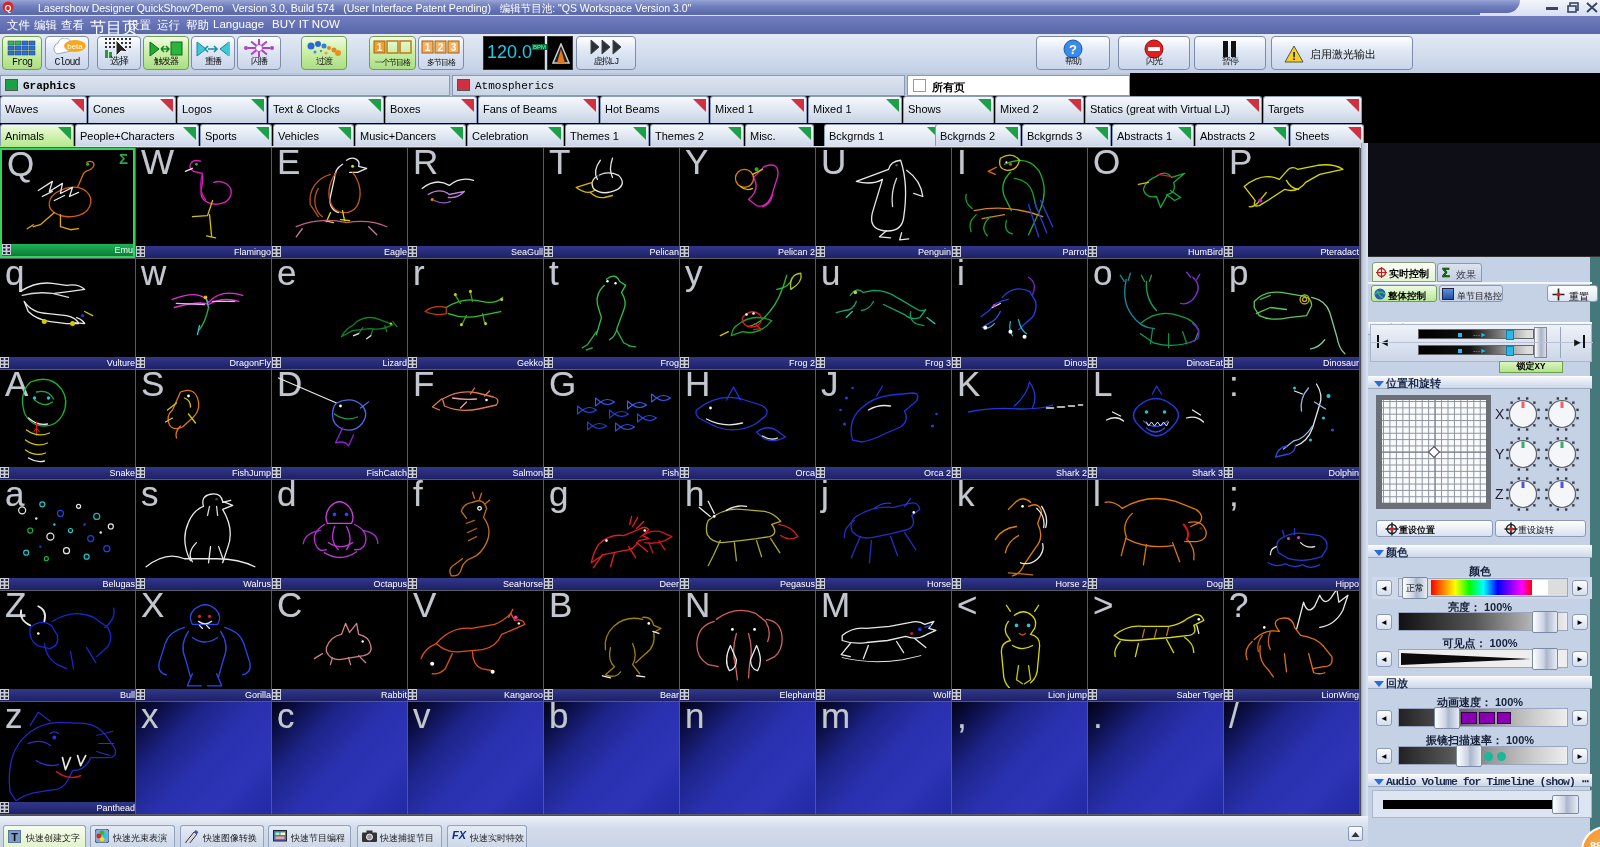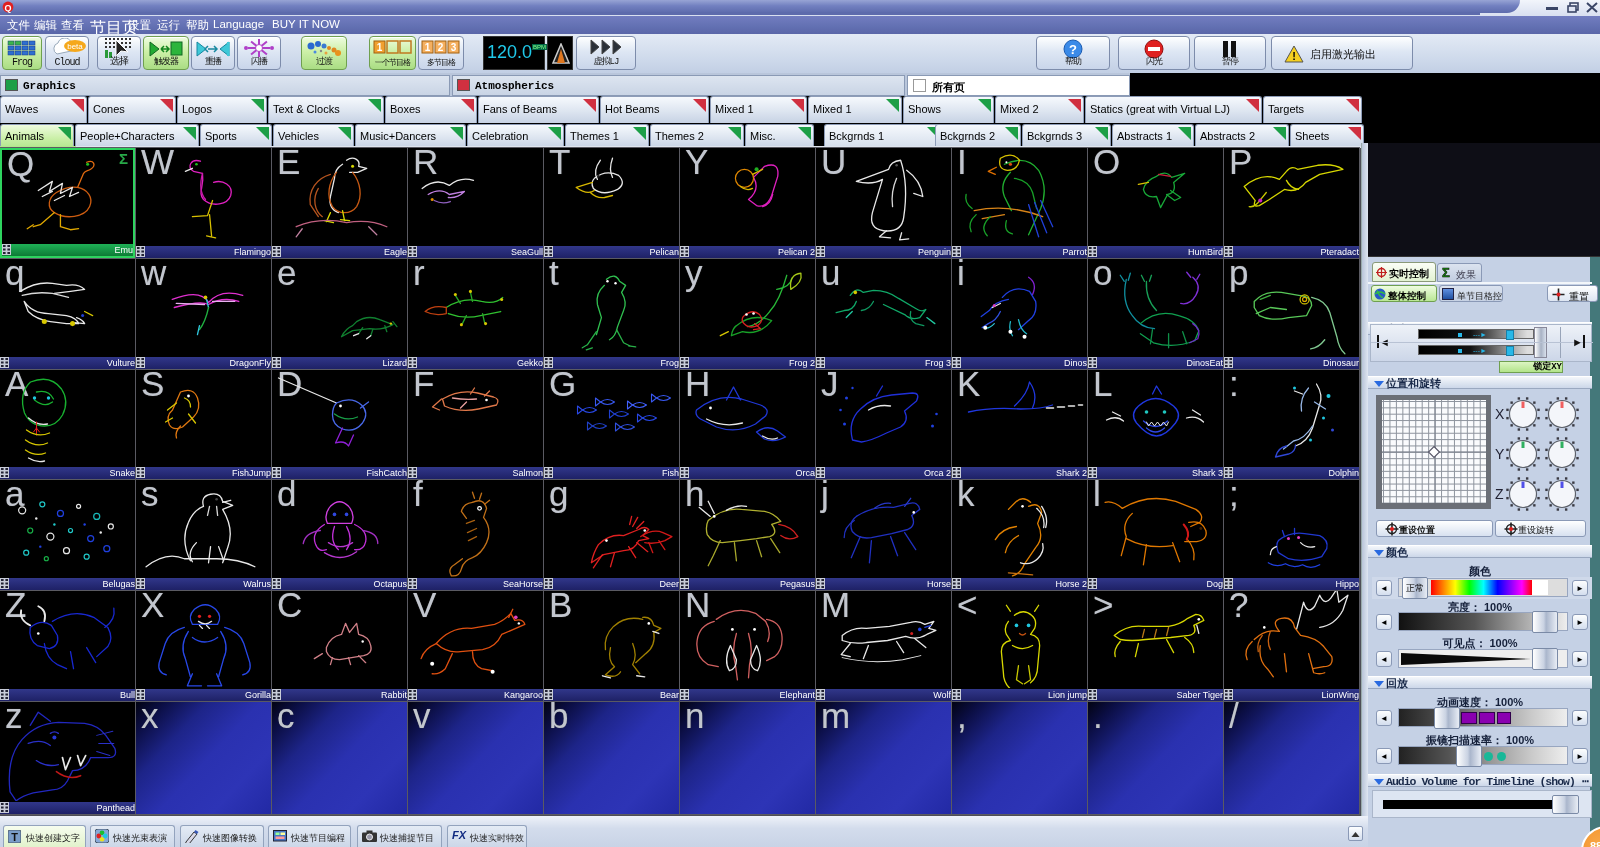--- a/index.html
+++ b/index.html
@@ -28,20 +28,21 @@
 .handle{position:absolute;width:26px;border:1px solid #7a8aa6;background:linear-gradient(90deg,#fff,#c9d2e2 45%,#aab6cc 55%,#e8edf5);border-radius:2px}
 .pbtn{position:absolute;border:1px solid #8a99b6;border-radius:3px;background:linear-gradient(#feffff,#d8e1f0);font-size:10px;color:#111}
 </style></head><body>
 <div class="abs" style="left:0;top:0;width:1600px;height:16px;background:linear-gradient(#f2f5fb,#d8dff0)">
 <div class="abs" style="left:0;top:0;width:1520px;height:13px;background:linear-gradient(#98a4d4,#7280c0 45%,#5d6bac);border-radius:0 0 26px 0"></div>
 <div class="abs" style="left:0;top:12px;width:1480px;height:3px;background:#5d6bac"></div>
 <svg class="abs" style="left:2px;top:1px" width="13" height="12">
       <circle cx="6" cy="6" r="5.4" fill="#e02020"></circle>
       <text x="6" y="9.5" font-size="9" font-weight="bold" fill="#fff" text-anchor="middle">Q</text>
     </svg>
+<span class="abs" style="left:38px;top:1.5px;color:#fff;font-size:10.5px;white-space:nowrap">Lasershow Designer QuickShow?Demo&nbsp;&nbsp; Version 3.0, Build 574&nbsp;&nbsp; (User Interface Patent Pending)&nbsp;&nbsp; 编辑节目池: "QS Workspace Version 3.0"</span>
 <span class="abs" style="left:1546px;top:2px;width:12px;height:3px;background:#3a4566;margin-top:5px"></span>
 <svg class="abs" style="left:1567px;top:2px" width="12" height="11">
       <rect x="3" y="1" width="8" height="7" fill="none" stroke="#3a4566" stroke-width="1.6"></rect>
       <rect x="1" y="4" width="8" height="6" fill="#dfe5f4" stroke="#3a4566" stroke-width="1.6"></rect>
     </svg>
 <svg class="abs" style="left:1586px;top:2px" width="12" height="11">
       <path d="M1,1 L11,10 M11,1 L1,10" stroke="#3a4566" stroke-width="2"></path>
     </svg>
 </div>
 <div class="abs" style="left:0;top:16px;width:1600px;height:18px;background:linear-gradient(#727dc0,#6270b2 60%,#5a66a8)">
@@ -227,21 +228,21 @@
     </svg>
 <span class="abs" style="left:38px;top:10px;font-size:11px">启用激光输出</span>
   </div>
 <div class="abs" style="left:0;top:73px;width:1130px;height:23px;background:#b9c6db"></div>
 <div class="abs" style="left:0;top:75px;width:450px;height:21px;background:linear-gradient(#dde5f0,#c9d4e5);border:1px solid #8a9ab5">
 <span class="abs" style="left:4px;top:3px;width:13px;height:12px;background:#1d9f47;border:1px solid #555"></span>
 <span class="abs" style="left:22px;top:4px;font-family:'Liberation Mono',monospace;font-size:11px;font-weight:bold;color:#000">Graphics</span>
   </div>
 <div class="abs" style="left:452px;top:75px;width:453px;height:21px;background:linear-gradient(#dde5f0,#c9d4e5);border:1px solid #8a9ab5">
 <span class="abs" style="left:4px;top:3px;width:13px;height:12px;background:#d03040;border:1px solid #555"></span>
-<span class="abs" style="left:22px;top:4px;font-family:'Liberation Mono',monospace;font-size:11px;font-weight:bold;color:#000">Atmospherics</span>
+<span class="abs" style="left:22px;top:4px;font-family:'Liberation Mono',monospace;font-size:11px;font-weight:normal;color:#000">Atmospherics</span>
   </div>
 <div class="abs" style="left:907px;top:75px;width:223px;height:21px;background:#fff;border:1px solid #8a9ab5">
 <span class="abs" style="left:5px;top:3px;width:13px;height:13px;background:#fff;border:1px solid #999"></span>
 <span class="abs" style="left:24px;top:4px;font-size:11px;font-weight:bold;color:#000">所有页</span>
   </div>
 <div class="tab1" style="left:0px;top:96px;width:87px">
     <span>Waves</span>
     <div class="flag flagR" style="right:2px"></div>
   </div>
 <div class="tab1" style="left:88px;top:96px;width:88px">
@@ -1538,21 +1539,21 @@
       <span style="position:absolute;left:39px;top:3px;width:4px;height:4px;background:#28b8e8"></span>
       <span style="position:absolute;left:54px;top:3px;color:#28b8e8;font-size:7px;line-height:4px">---►</span>
       <span style="position:absolute;left:87px;top:0px;width:8px;height:10px;background:#28b8e8;border:0.5px solid #1880a8"></span>
     </div>
     <div class="abs" style="left:163px;top:2px;width:13px;height:31px;background:linear-gradient(90deg,#fff,#a8b2c4 55%,#d8e0ec);border:1px solid #889"></div>
     <span style="position:absolute;left:189px;top:2px;width:1px;height:31px;background:#98a4b8"></span>
     <span style="position:absolute;left:0;top:17px;width:222px;height:1px;background:#b8c2d4"></span>
     <span style="position:absolute;right:8px;top:11px;font-size:11px;color:#111">►</span>
     <span style="position:absolute;right:6px;top:10px;width:2px;height:13px;background:#111"></span>
   </div>
-<div class="abs" style="left:1499px;top:361px;width:64px;height:12px;background:linear-gradient(#dcf5c2,#b2e48a);border:1px solid #6fa04f;font-family:'Liberation Mono',monospace;font-size:9px;font-weight:bold;text-align:right;line-height:11px">锁定XY</div>
+<div class="abs" style="left:1499px;top:361px;width:64px;height:12px;background:linear-gradient(#dcf5c2,#b2e48a);border:1px solid #6fa04f;font-family:'Liberation Mono',monospace;font-size:9px;font-weight:bold;text-align:center;line-height:11px">锁定XY</div>
 <div class="hdr" style="top:376px">位置和旋转</div>
 <div class="abs" style="left:1376px;top:395px;width:115px;height:114px;background:#6b6f77">
 <svg width="104" height="103" style="position:absolute;left:6px;top:5px">
       <rect x="0" y="0" width="104" height="103" fill="#fafbfd"></rect>
       <line x1="1.5" y1="0" x2="1.5" y2="103" stroke="#8e949e" stroke-width="1"></line>
       <line x1="7.95" y1="0" x2="7.95" y2="103" stroke="#8e949e" stroke-width="1"></line>
       <line x1="14.4" y1="0" x2="14.4" y2="103" stroke="#8e949e" stroke-width="1"></line>
       <line x1="20.85" y1="0" x2="20.85" y2="103" stroke="#8e949e" stroke-width="1"></line>
       <line x1="27.3" y1="0" x2="27.3" y2="103" stroke="#8e949e" stroke-width="1"></line>
       <line x1="33.75" y1="0" x2="33.75" y2="103" stroke="#8e949e" stroke-width="1"></line>

